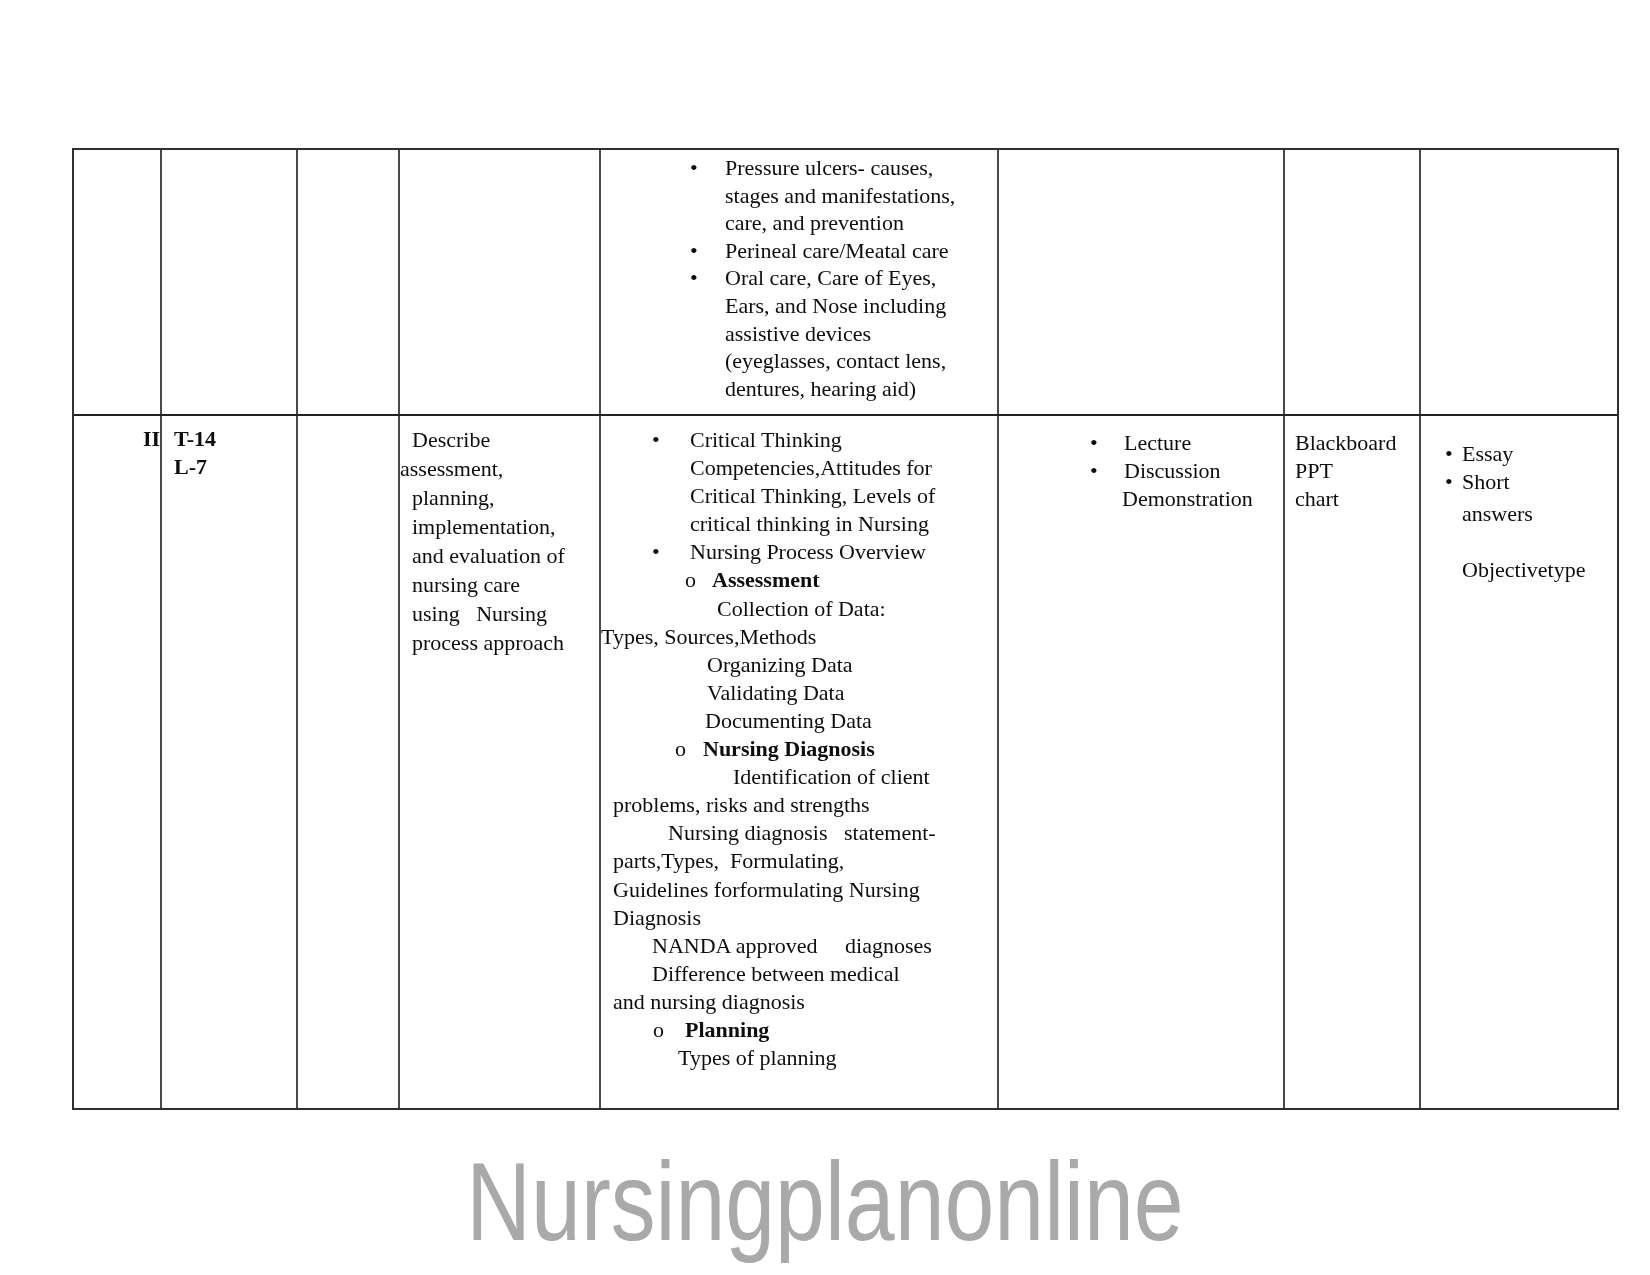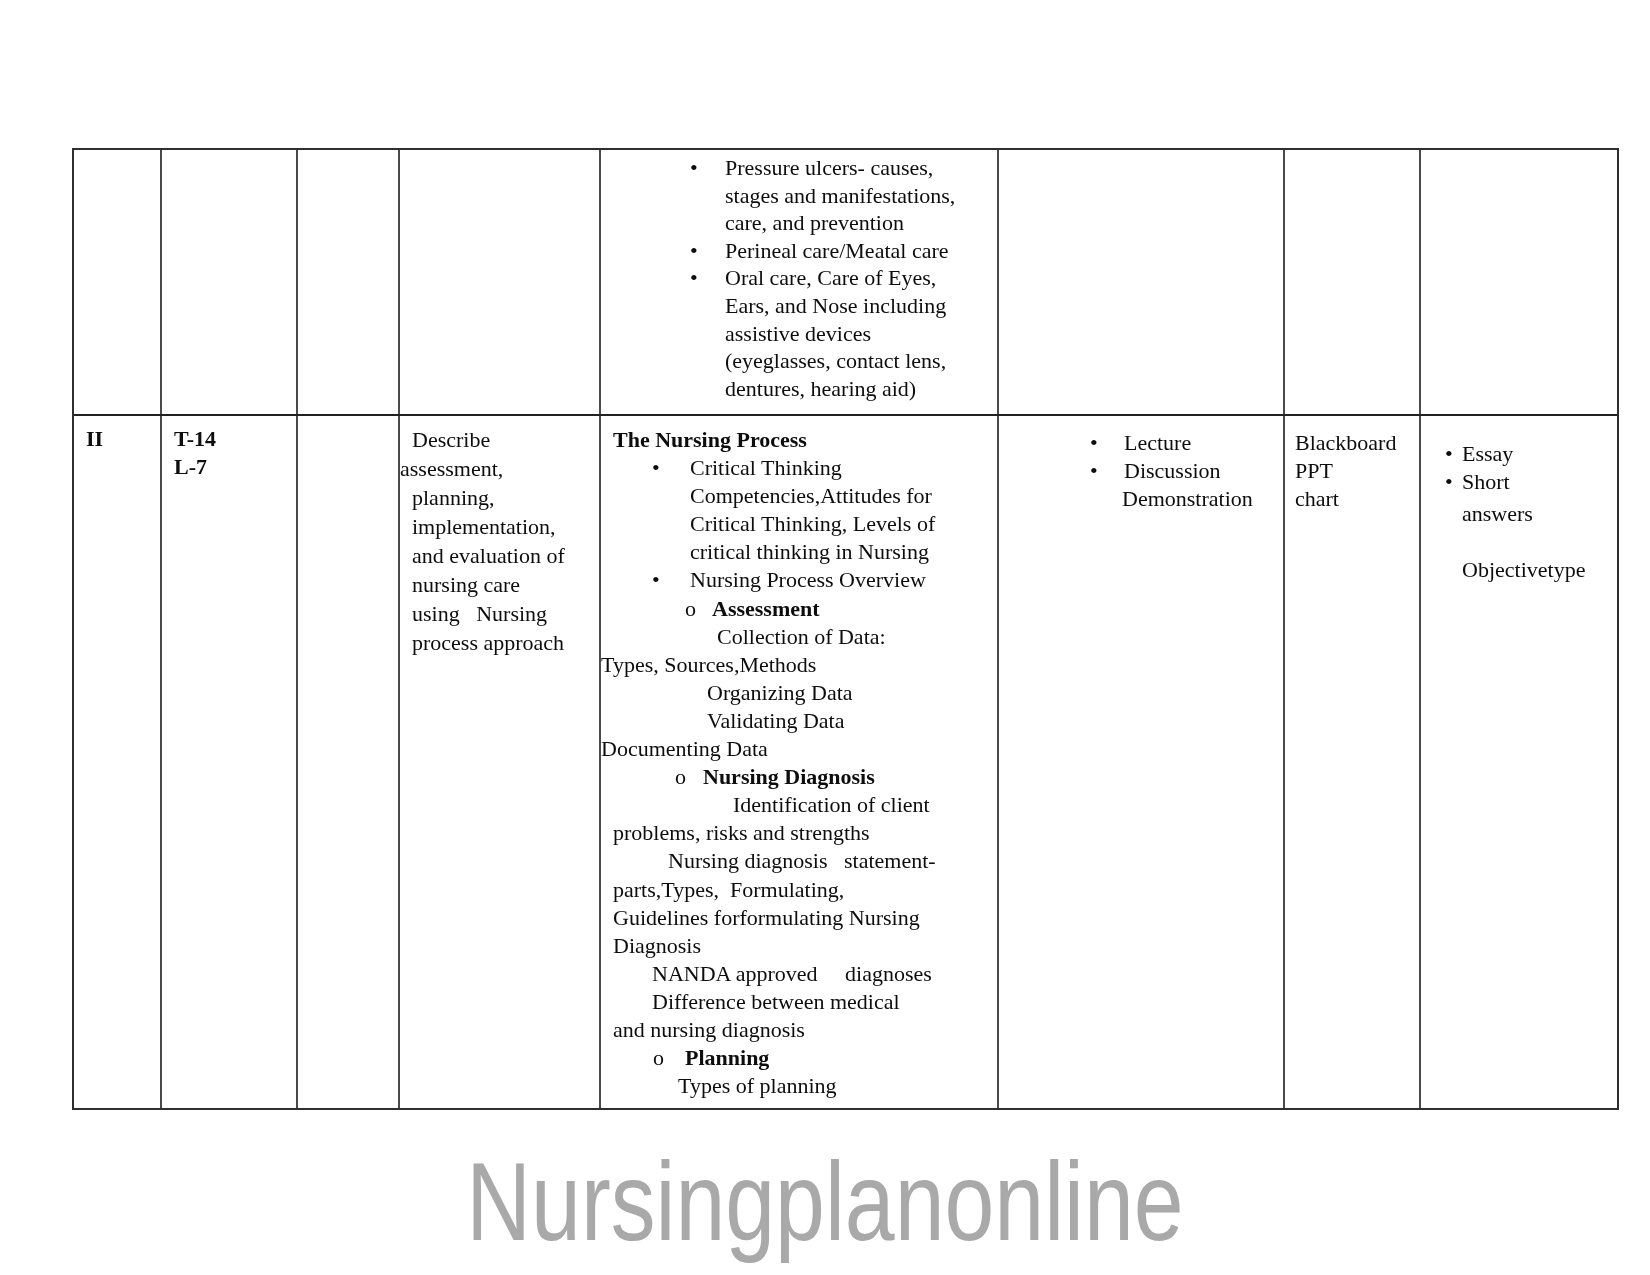--- a/index.html
+++ b/index.html
@@ -10,21 +10,21 @@
   .vl{position:absolute;top:0;bottom:0;width:2px;background:#4a4a4a;}
   .v1{left:86px;}.v2{left:222px;}.v3{left:324px;}.v4{left:525px;}
   .v5{left:923px;}.v6{left:1209px;}.v7{left:1345px;}
   .hl{position:absolute;left:0;right:0;top:264px;height:2px;background:#222222;}
   .cell{position:absolute;font-size:22px;}
   .cl{position:relative;line-height:28px;white-space:pre;}
   .cl .mk{position:absolute;top:0;}
   .b{font-weight:bold;}
   .c-r1content{left:527px;top:4px;width:398px;}
   .c-r1content .cl{line-height:27.6px;}
-  .c-unit{left:0px;top:275px;width:86px;}
+  .c-unit{left:0px;top:275px;width:86px;text-align:right;}
   .c-hours{left:88px;top:275px;width:142px;}
   .c-objectives{left:326px;top:275px;width:176px;}
   .c-objectives .cl{line-height:29px;}
   .c-r2content{left:527px;top:276px;width:396px;}
   .c-r2content .cl{line-height:28.1px;}
   .c-teaching{left:925px;top:279px;width:284px;}
   .c-avaids{left:1211px;top:279px;width:134px;}
   .c-assessment{left:1347px;top:290px;width:198px;}
   .watermark{position:absolute;left:0;top:1142px;width:1650px;text-align:center;
              font-family:"Liberation Sans","DejaVu Sans",sans-serif;
@@ -72,32 +72,31 @@
         <div class="cl" style=""><span class="tx">assessment,</span></div>
         <div class="cl" style="padding-left: 12px;"><span class="tx">planning,</span></div>
         <div class="cl" style="padding-left: 12px;"><span class="tx">implementation,</span></div>
         <div class="cl" style="padding-left: 12px;"><span class="tx">and evaluation of</span></div>
         <div class="cl" style="padding-left: 12px;"><span class="tx">nursing care</span></div>
         <div class="cl" style="padding-left: 12px;"><span class="tx">using   Nursing</span></div>
         <div class="cl" style="padding-left: 12px;"><span class="tx">process approach</span></div>
       </div>
 
     <div class="cell c-r2content">
-        <div class="cl" style="padding-left: 12px;"><span class="tx b">The Nursing Process</span></div>
         <div class="cl" style="padding-left: 89px;"><span class="mk" style="left: 51px;">•</span><span class="tx">Critical Thinking</span></div>
         <div class="cl" style="padding-left: 89px;"><span class="tx">Competencies,Attitudes for</span></div>
         <div class="cl" style="padding-left: 89px;"><span class="tx">Critical Thinking, Levels of</span></div>
         <div class="cl" style="padding-left: 89px;"><span class="tx">critical thinking in Nursing</span></div>
         <div class="cl" style="padding-left: 89px;"><span class="mk" style="left: 51px;">•</span><span class="tx">Nursing Process Overview</span></div>
         <div class="cl" style="padding-left: 111px;"><span class="mk" style="left: 84px;">o</span><span class="tx b">Assessment</span></div>
         <div class="cl" style="padding-left: 116px;"><span class="tx">Collection of Data:</span></div>
         <div class="cl" style="padding-left: 0;"><span class="tx">Types, Sources,Methods</span></div>
         <div class="cl" style="padding-left: 106px;"><span class="tx">Organizing Data</span></div>
         <div class="cl" style="padding-left: 106px;"><span class="tx">Validating Data</span></div>
-        <div class="cl" style=""><span class="tx">Documenting Data</span></div>
+        <div class="cl" style="padding-left: 104px;"><span class="tx">Documenting Data</span></div>
         <div class="cl" style="padding-left: 102px;"><span class="mk" style="left: 74px;">o</span><span class="tx b">Nursing Diagnosis</span></div>
         <div class="cl" style="padding-left: 99px; margin-left: 33px;"><span class="tx">Identification of client</span></div>
         <div class="cl" style="padding-left: 12px;"><span class="tx">problems, risks and strengths</span></div>
         <div class="cl" style="padding-left: 67px;"><span class="tx">Nursing diagnosis   statement-</span></div>
         <div class="cl" style="padding-left: 12px;"><span class="tx">parts,Types,  Formulating,</span></div>
         <div class="cl" style="padding-left: 12px;"><span class="tx">Guidelines forformulating Nursing</span></div>
         <div class="cl" style="padding-left: 12px;"><span class="tx">Diagnosis</span></div>
         <div class="cl" style="padding-left: 51px;"><span class="tx">NANDA approved     diagnoses</span></div>
         <div class="cl" style="padding-left: 51px;"><span class="tx">Difference between medical</span></div>
         <div class="cl" style="padding-left: 12px;"><span class="tx">and nursing diagnosis</span></div>

